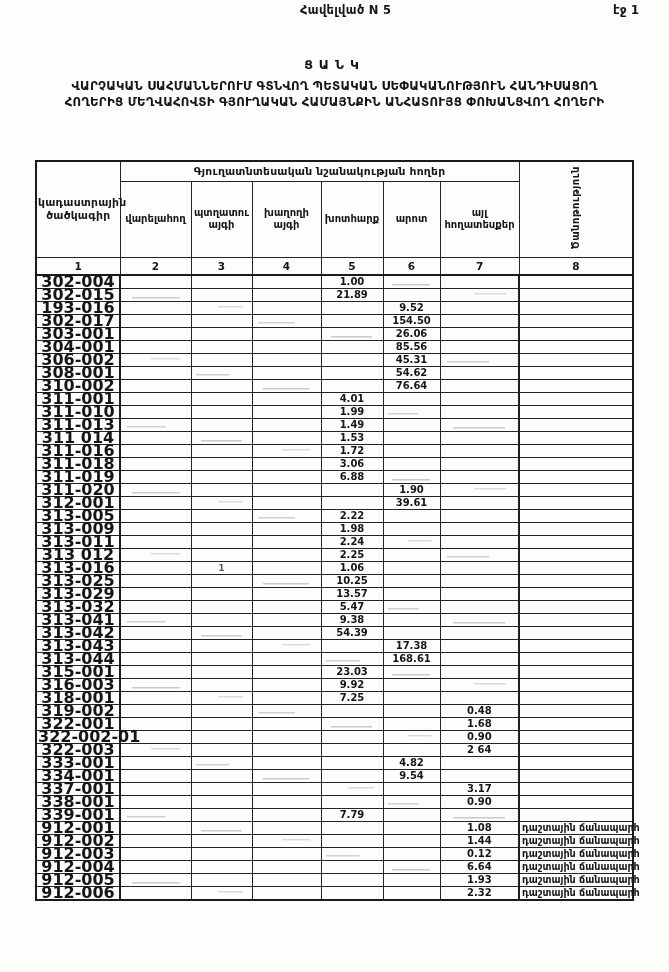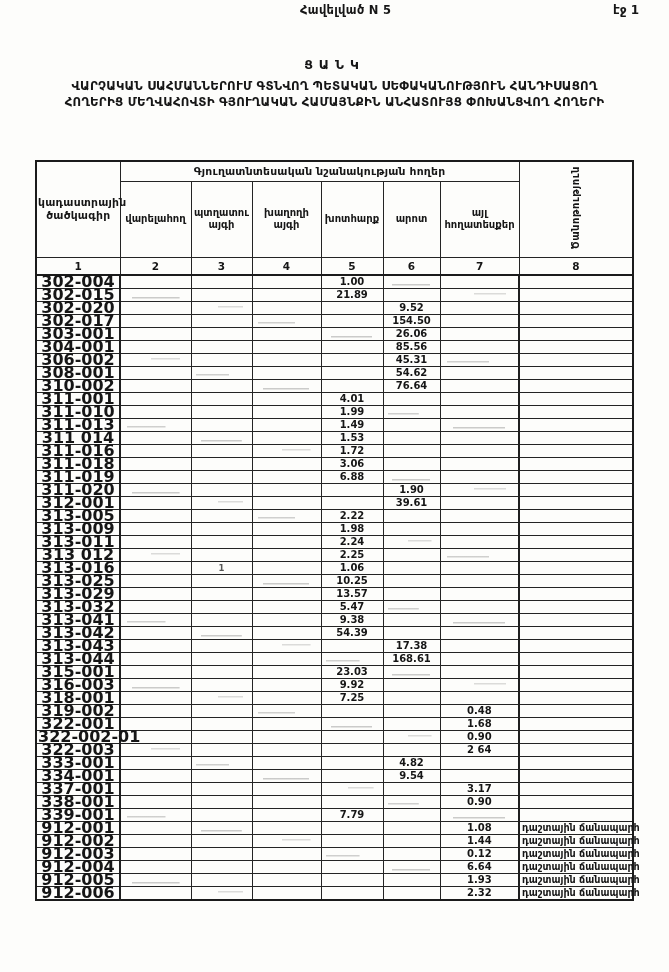--- a/index.html
+++ b/index.html
@@ -133,21 +133,21 @@
         <td class="c-code">302-015</td>
         <td class="sm2"></td>
         <td></td>
         <td></td>
         <td>21.89</td>
         <td></td>
         <td class="sm1"></td>
         <td class="c-note"></td>
       </tr>
       <tr>
-        <td class="c-code">302-020</td>
+        <td class="c-code">193-016</td>
         <td></td>
         <td class="sm1"></td>
         <td></td>
         <td></td>
         <td>9.52</td>
         <td></td>
         <td class="c-note"></td>
       </tr>
       <tr>
         <td class="c-code">302-017</td>

